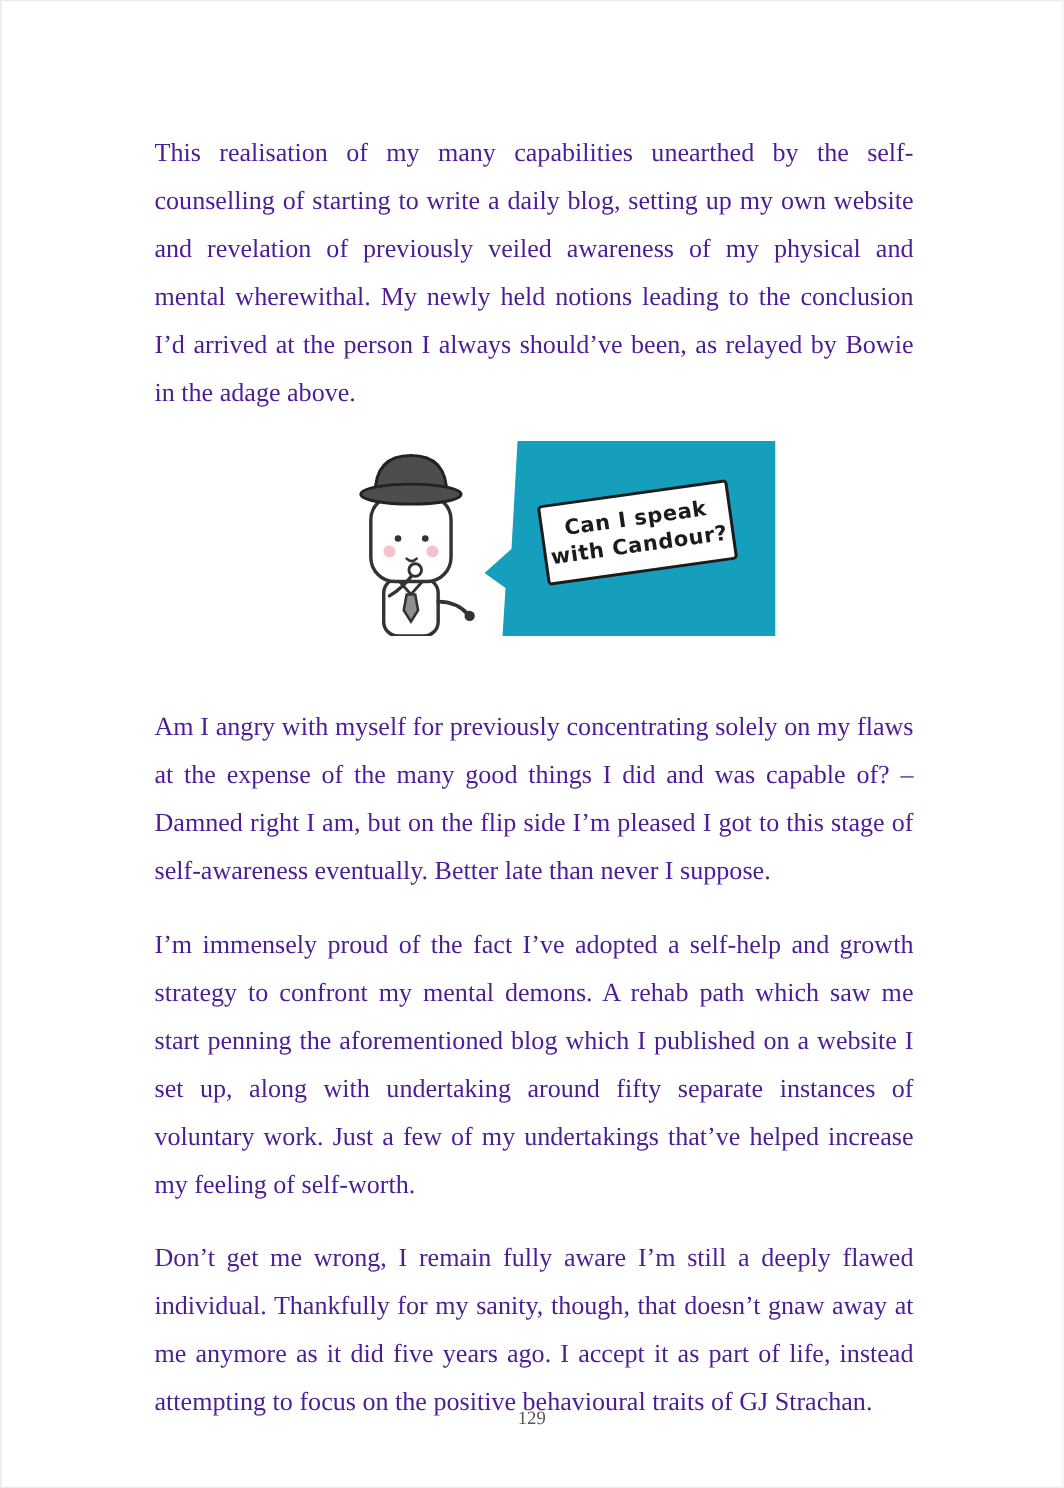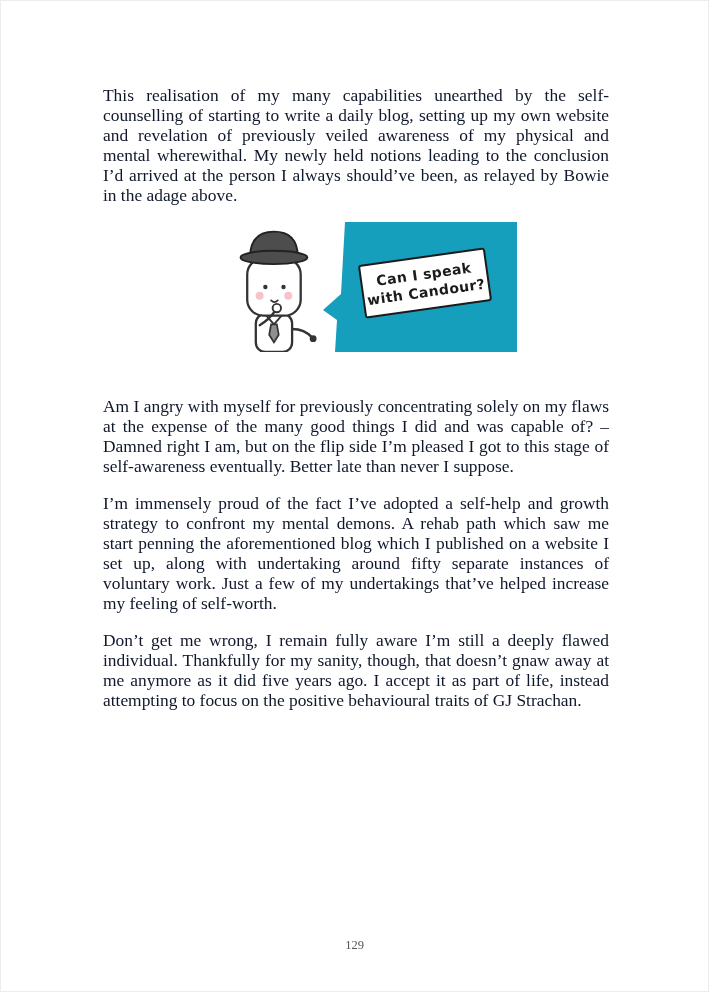--- a/index.html
+++ b/index.html
@@ -15,22 +15,22 @@
     overflow: hidden;
   }
   .content {
     position: absolute;
     left: 102px;
     top: 84px;
     width: 506px;
   }
   .body-text {
     font-size: 17.4px;
-    line-height: 20px;
-    color: #0f172a;
+    line-height: 32px;
+    color: #4c1d95;
     text-align: justify;
     margin-bottom: 17px;
   }
   .figure-row {
     position: relative;
     height: 130px;
     margin: 16px 0 44px 122px;
     display: flex;
     align-items: flex-end;
   }

